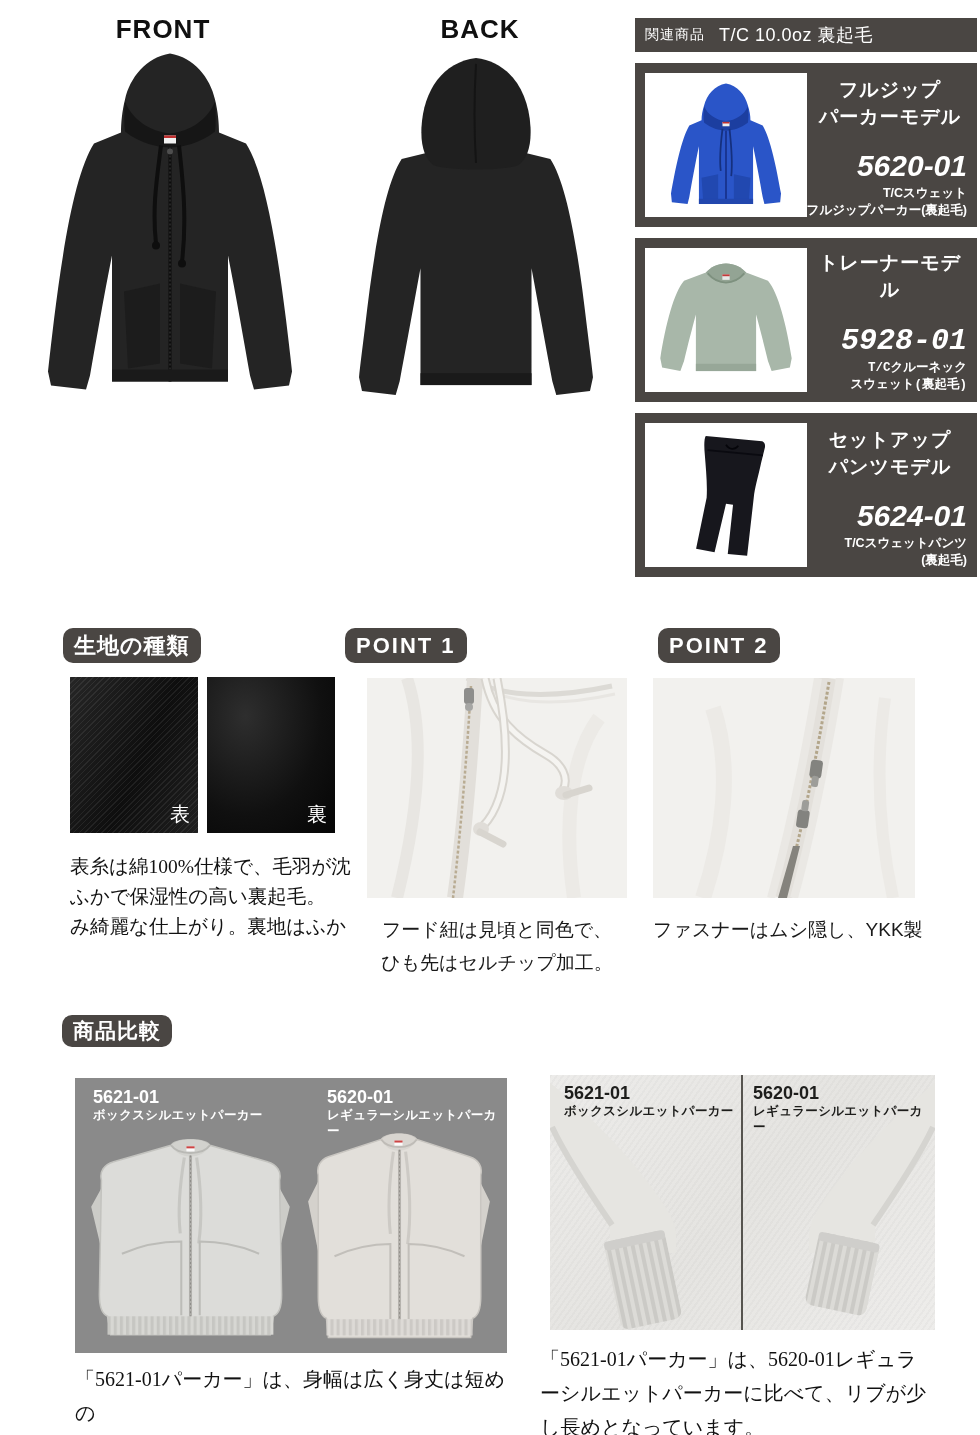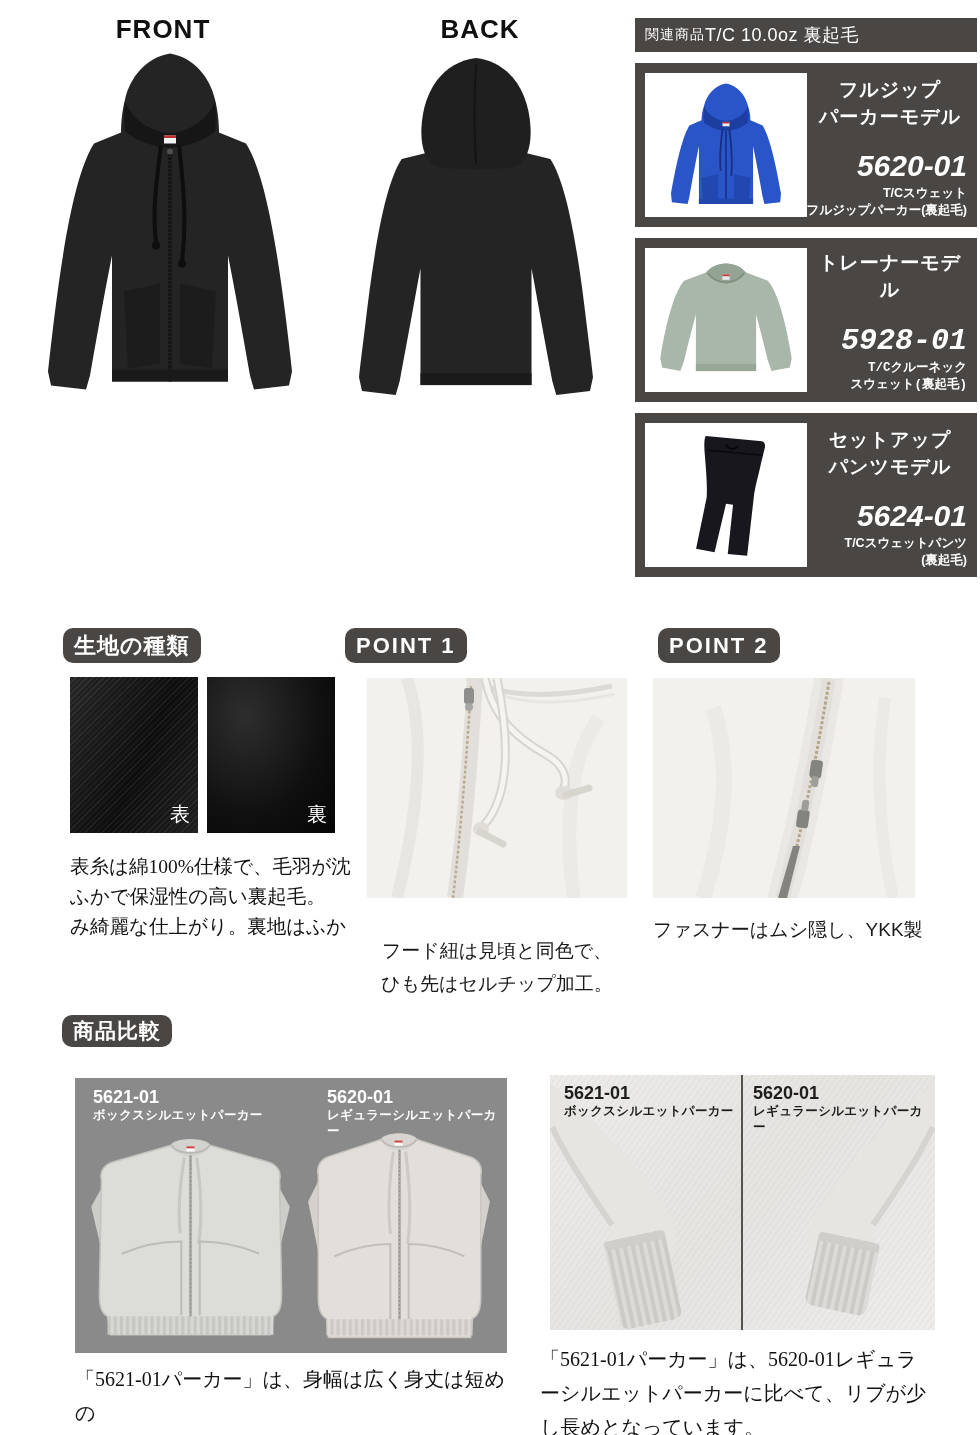--- a/index.html
+++ b/index.html
@@ -11,21 +11,21 @@
   .fb-label{font-weight:800;font-size:26px;letter-spacing:1px;color:#101010;text-align:center;width:200px;}
 
   
   .badge{position:absolute;background:#4a4643;color:#fff;font-weight:bold;border-radius:10px;
          height:35px;line-height:35px;padding:0 11px;font-size:22px;letter-spacing:1px;white-space:nowrap;}
 
   
   .rel-header{position:absolute;left:635px;top:18px;width:342px;height:34px;background:#4a4643;
               color:#fff;display:flex;align-items:center;box-sizing:border-box;padding-left:10px;}
   .rel-title{font-weight:normal;font-size:14px;letter-spacing:1px;}
-  .rel-sub{font-size:18px;letter-spacing:0.5px;}
+  .rel-sub{font-size:18px;margin-left:14px;letter-spacing:0.5px;}
   .card{position:absolute;left:635px;width:342px;height:164px;background:#4a4643;}
   .card-photo{position:absolute;left:10px;top:10px;width:162px;height:144px;background:#fff;
               display:flex;align-items:center;justify-content:center;}
   .card-text{position:absolute;left:178px;right:10px;top:0;bottom:0;color:#fff;}
   .model-name{margin-top:13px;text-align:center;font-size:19px;line-height:27px;font-weight:600;letter-spacing:1px;}
   .card-code{position:absolute;right:0;bottom:44px;font-size:30px;font-weight:bold;font-style:italic;white-space:nowrap;}
   .card-desc{position:absolute;right:0;bottom:8px;text-align:right;font-size:12.5px;font-weight:bold;
              line-height:17px;white-space:nowrap;}
 
   
@@ -191,21 +191,21 @@
     <path d="M118,0 C126,40 150,60 178,76 C196,86 202,100 196,112" stroke="#d8d5cf" stroke-width="9" fill="none"></path>
     <path d="M118,0 C126,40 150,60 178,76 C196,86 202,100 196,112" stroke="#f5f4f1" stroke-width="5" fill="none"></path>
     <path d="M130,0 C140,50 142,90 132,120 C128,132 122,142 116,148" stroke="#d8d5cf" stroke-width="9" fill="none"></path>
     <path d="M130,0 C140,50 142,90 132,120 C128,132 122,142 116,148" stroke="#f5f4f1" stroke-width="5" fill="none"></path>
     <ellipse cx="197" cy="115" rx="9" ry="7" fill="#e0ddd8"></ellipse>
     <path d="M199,117 L222,110" stroke="#d8d5cf" stroke-width="7" stroke-linecap="round"></path>
     <ellipse cx="114" cy="151" rx="8" ry="7" fill="#e0ddd8"></ellipse>
     <path d="M113,154 L136,166" stroke="#d8d5cf" stroke-width="7" stroke-linecap="round"></path>
   </svg>
 
-  <div class="point-caption" style="left:367px;top:934px;width:260px;text-align:center;">
+  <div class="point-caption" style="left:367px;top:913px;width:260px;text-align:center;">
     <div>フード紐は見頃と同色で、</div>
     <div>ひも先はセルチップ加工。</div>
   </div>
 
   <div class="badge" style="left:658px;top:628px;letter-spacing:2px;">POINT 2</div>
 
   <svg class="point-img" style="left:653px;top:678px;" width="262" height="220" viewBox="0 0 262 220">
     <rect width="262" height="220" fill="#f2f1ee"></rect>
     <path d="M60,30 C80,90 70,160 50,220" stroke="#eceae6" stroke-width="16" fill="none"></path>
     <path d="M232,20 C222,90 227,160 240,220" stroke="#eceae6" stroke-width="12" fill="none"></path>

